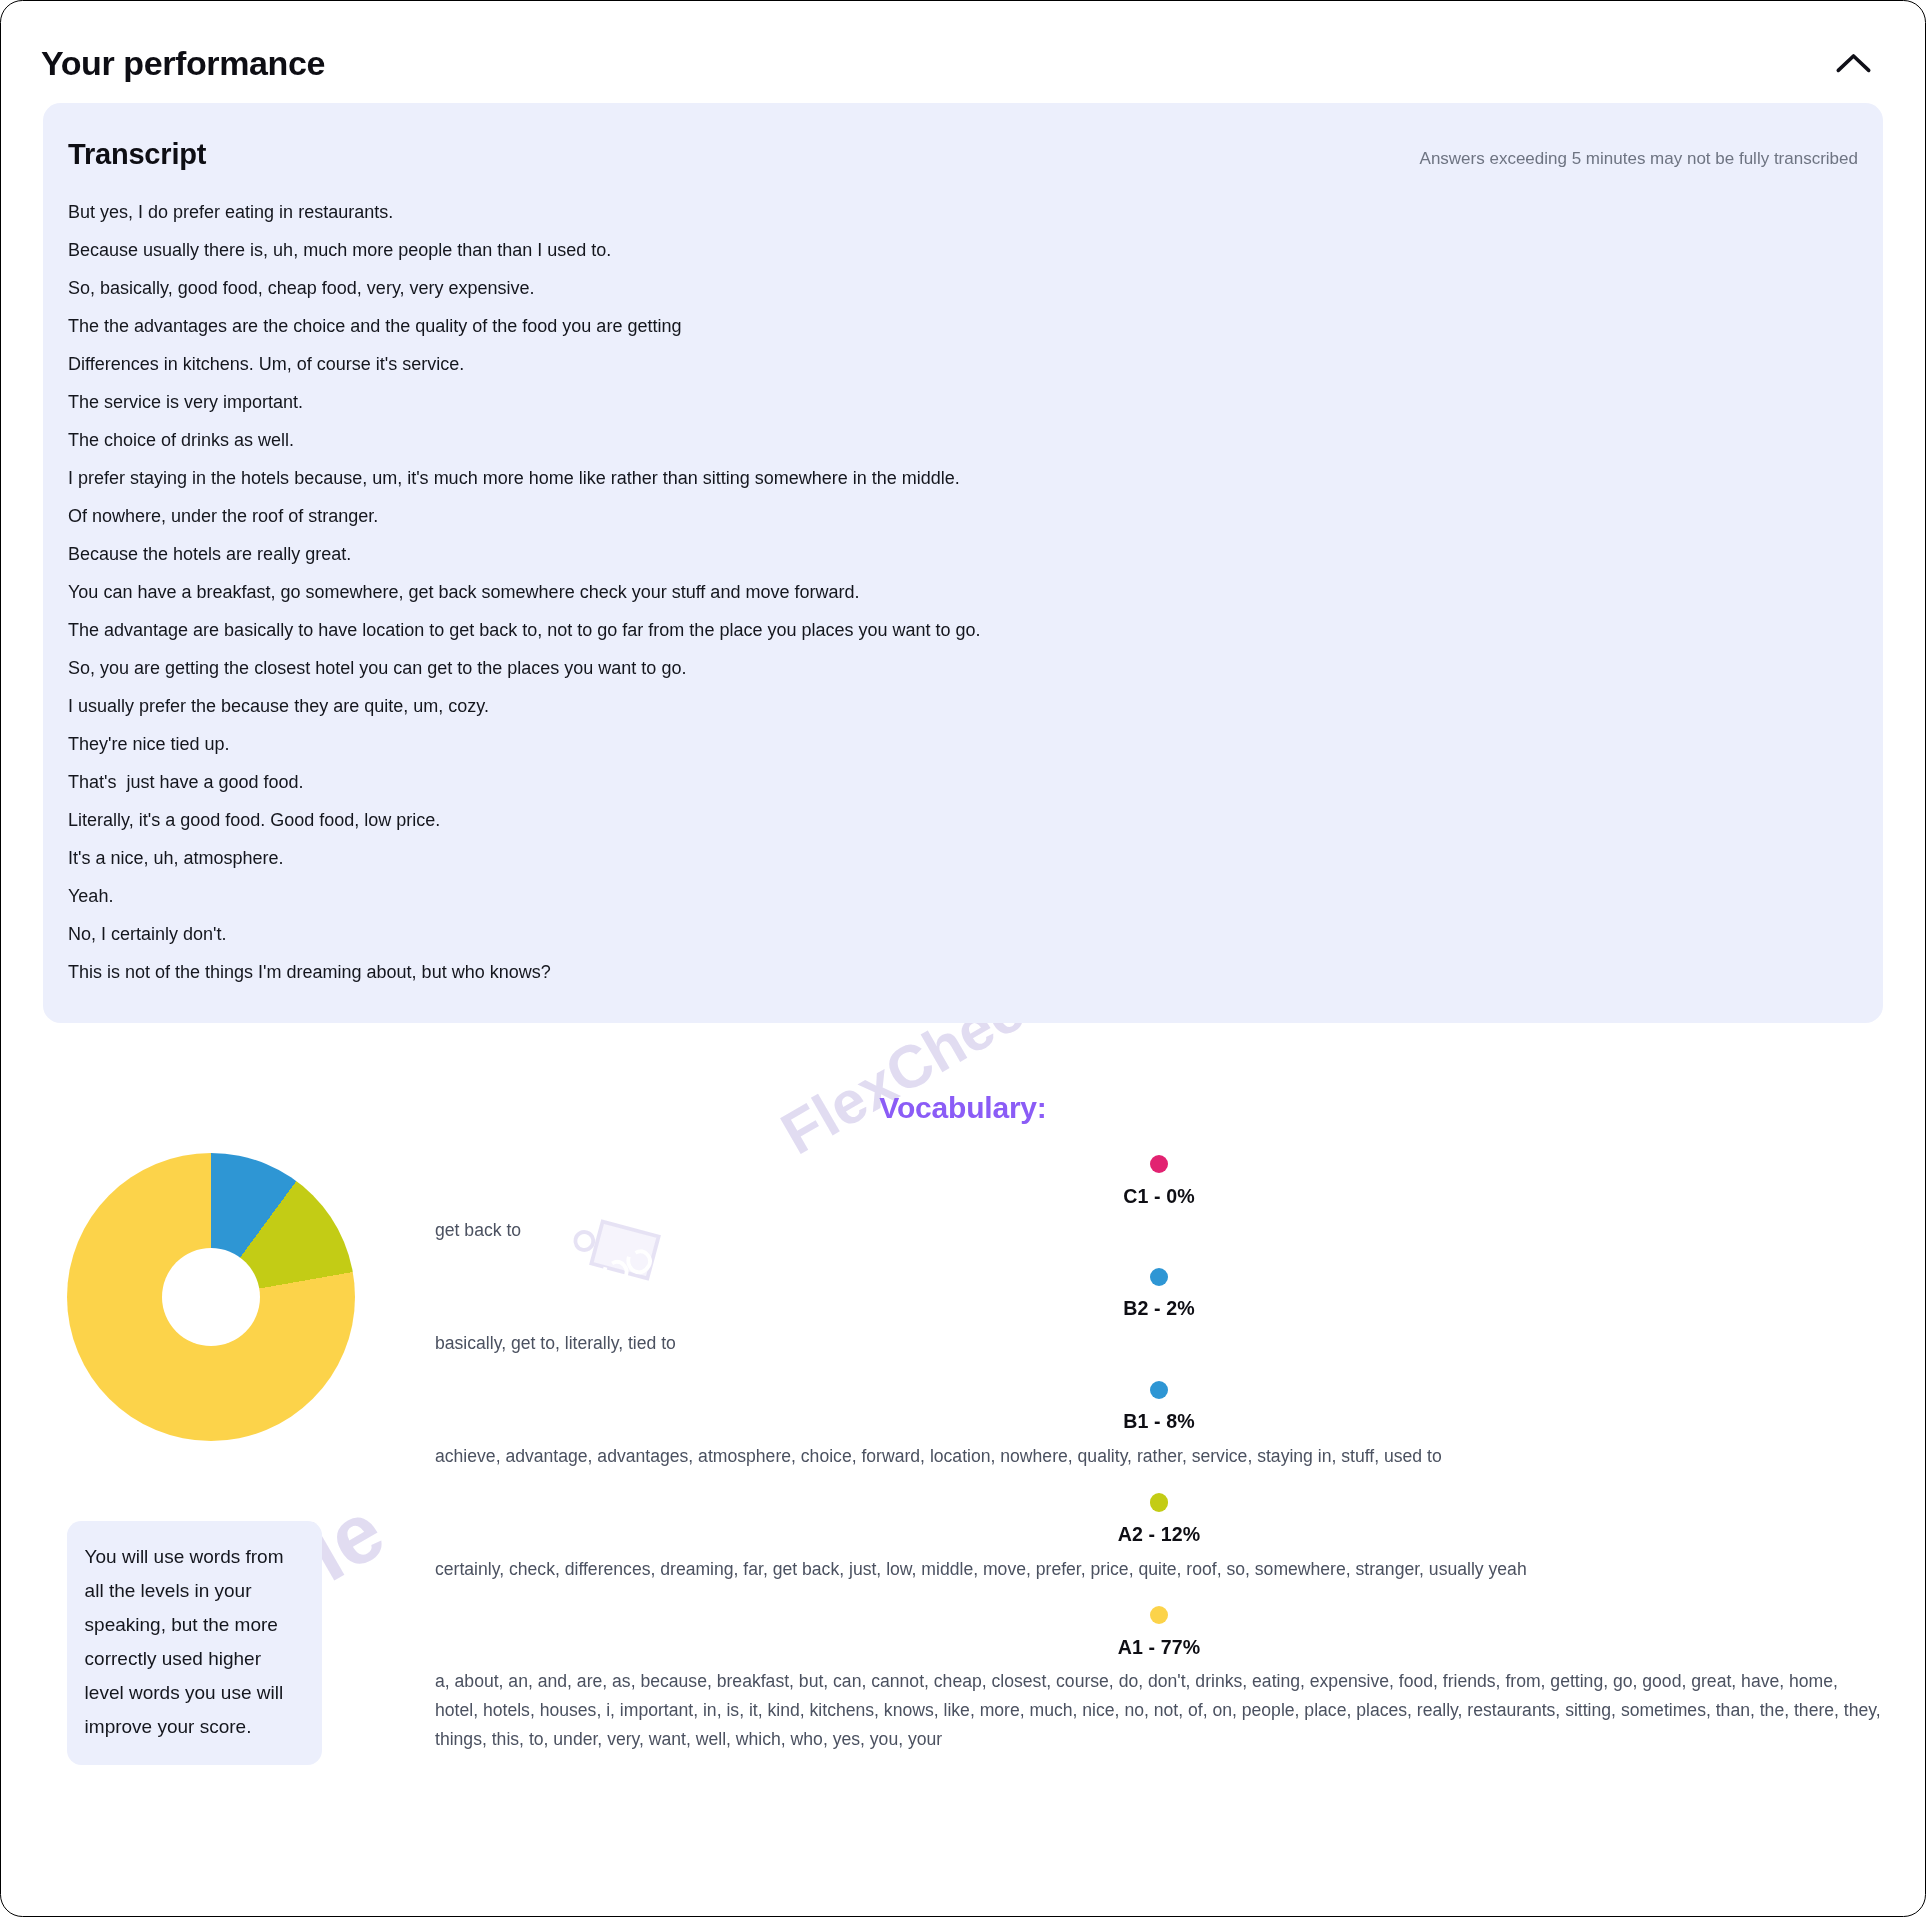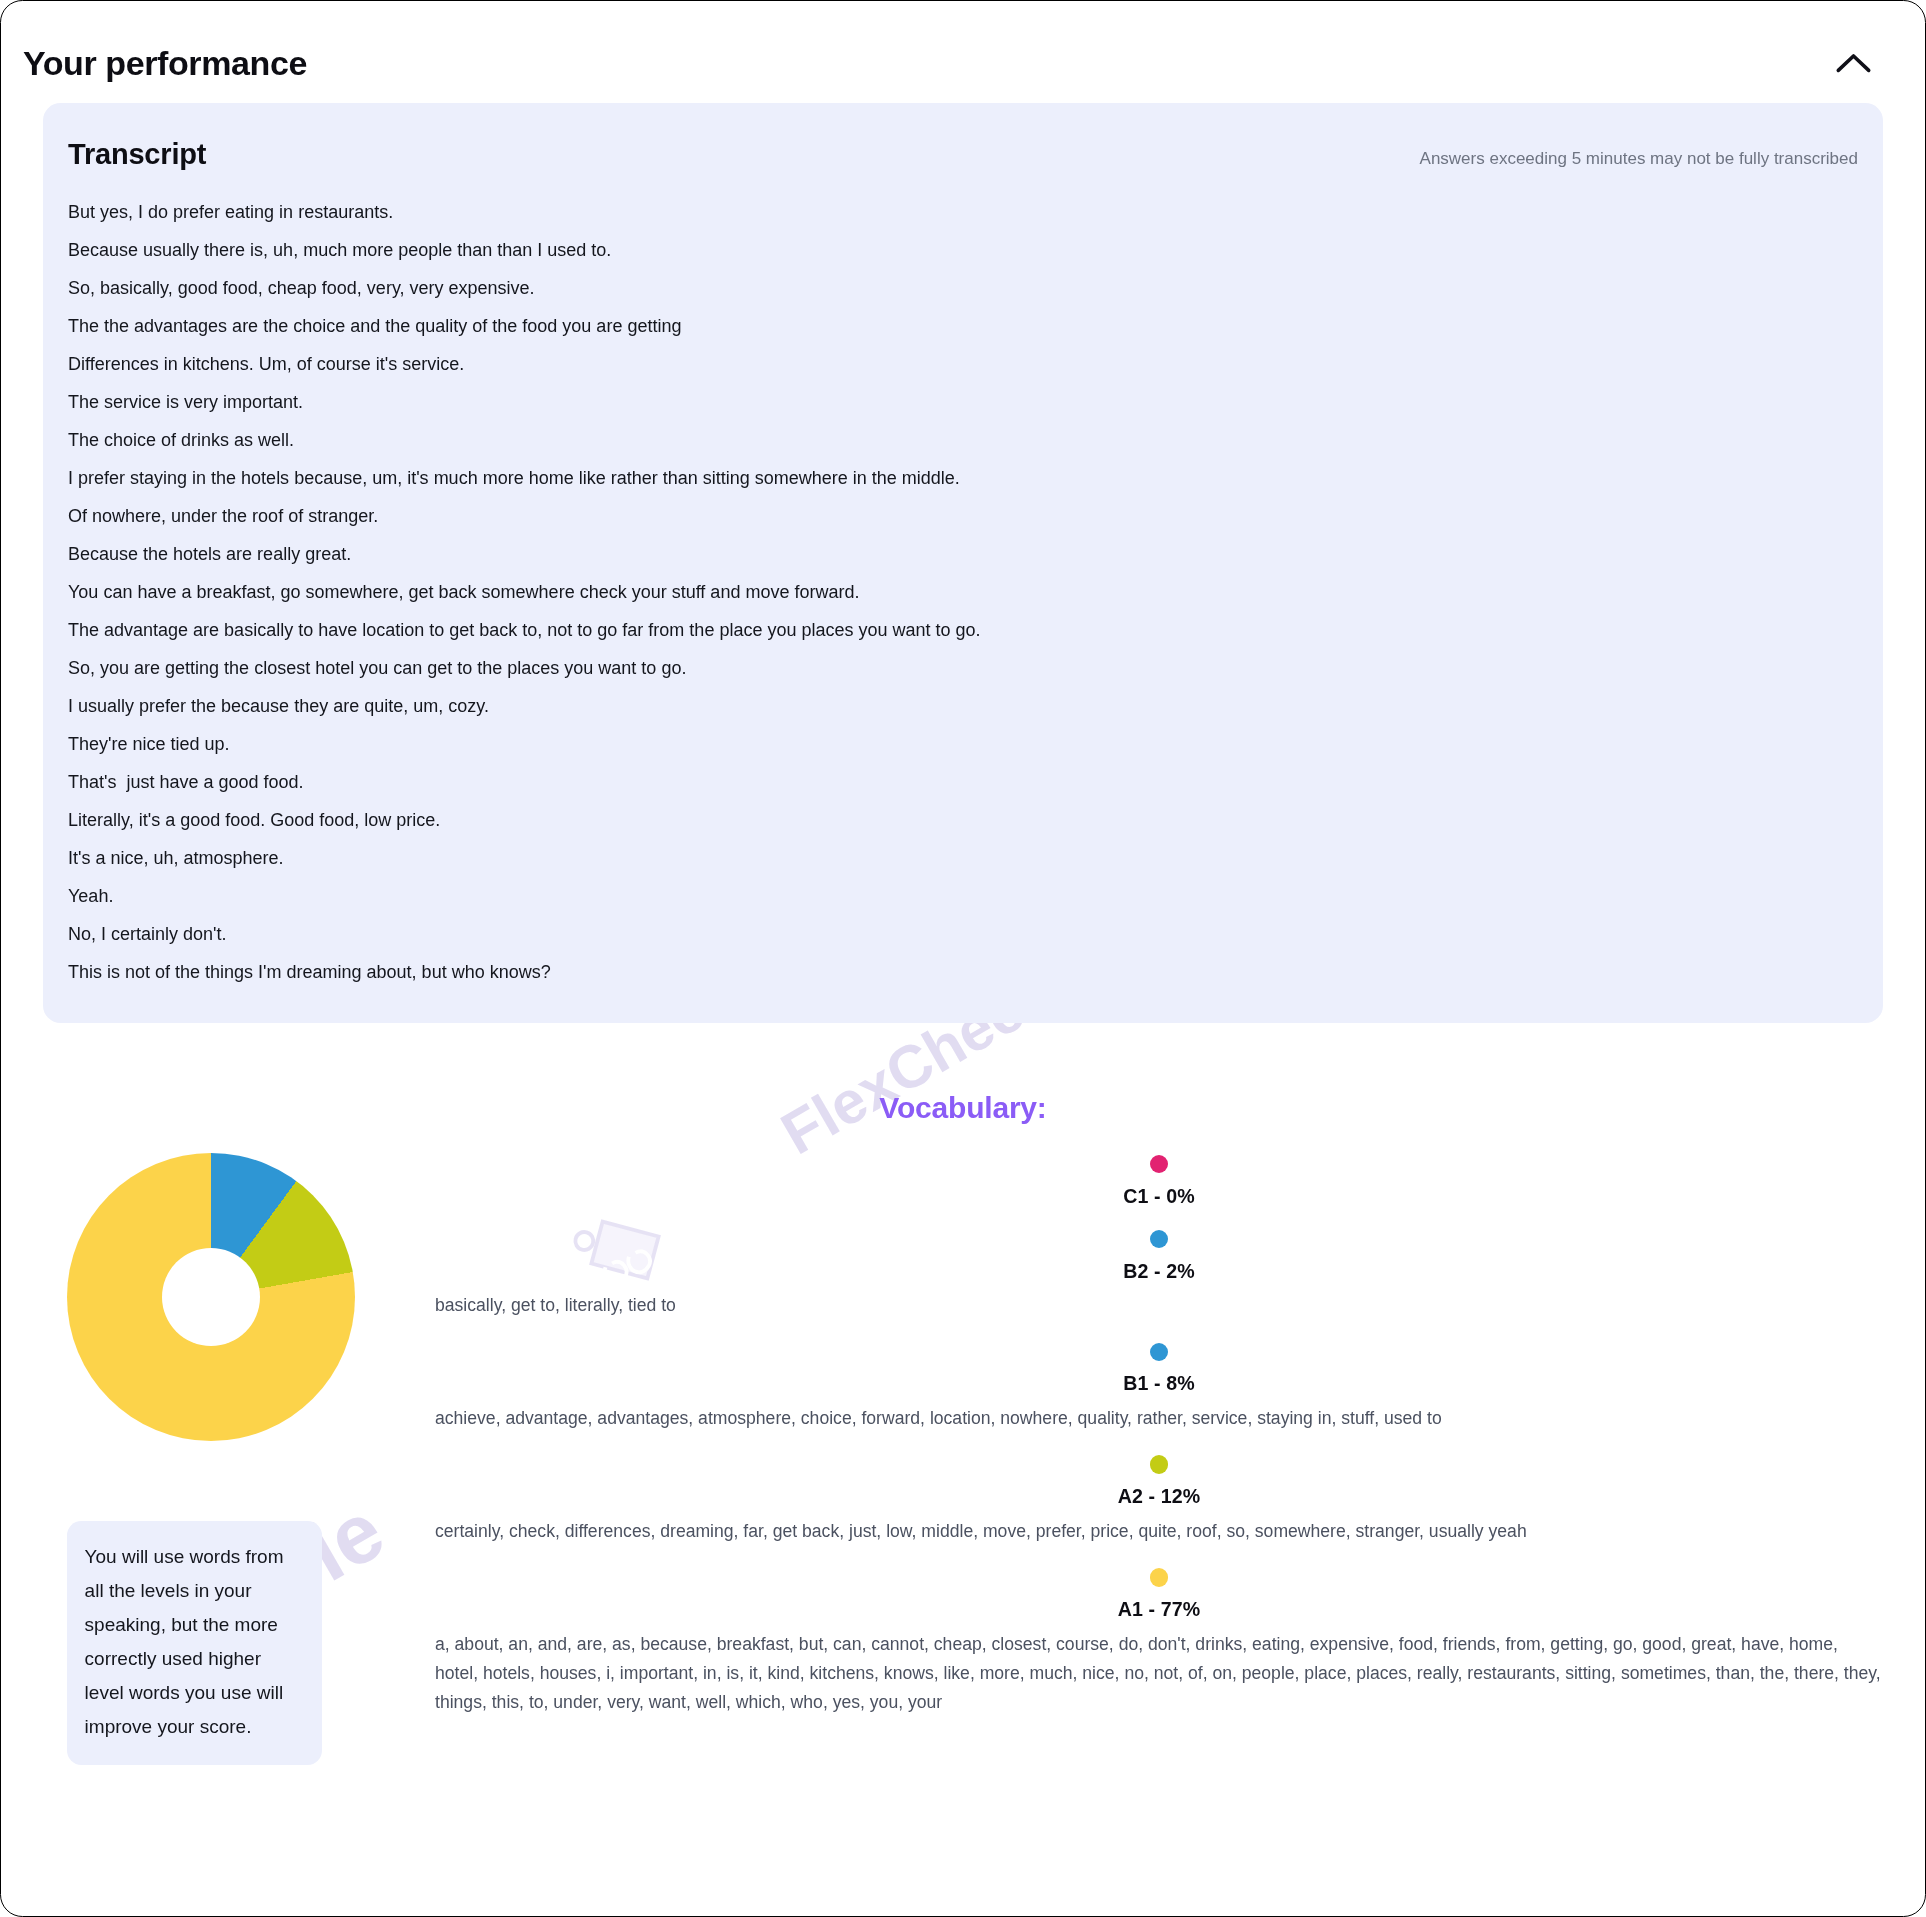--- a/index.html
+++ b/index.html
@@ -53,21 +53,21 @@
   .wm-logo-1 { left: 500px; top: 408px; transform: rotate(-30deg); }
   .wm-logo-2 { left: 560px; top: 1185px; transform: rotate(-30deg); }
 
   
   .hdr {
     position: relative;
     z-index: 5;
     display: flex;
     align-items: center;
     justify-content: space-between;
-    padding: 38px 42px 16px 22px;
+    padding: 38px 42px 16px 40px;
   }
   .hdr-title {
     font-size: 34px;
     font-weight: 700;
     color: #0e0e14;
     letter-spacing: -0.4px;
   }
   .collapse-btn {
     width: 60px;
     height: 48px;
@@ -286,20 +286,21 @@
         <div class="hint-text">You will use words from all the levels in your speaking, but the more correctly used higher level words you use will improve your score.</div>
       </div>
     </div>
 
     <div class="legend-col" id="legend-col">
         <div class="legend-item">
           <div class="legend-head">
             <span class="legend-dot" style="background: rgb(226, 34, 113);"></span>
             <span class="legend-label">C1 - 0%</span>
           </div>
+          <div class="legend-words">get back to</div>
         </div>
         <div class="legend-item">
           <div class="legend-head">
             <span class="legend-dot" style="background: rgb(46, 150, 212);"></span>
             <span class="legend-label">B2 - 2%</span>
           </div>
           <div class="legend-words">basically, get to, literally, tied to</div>
         </div>
         <div class="legend-item">
           <div class="legend-head">

